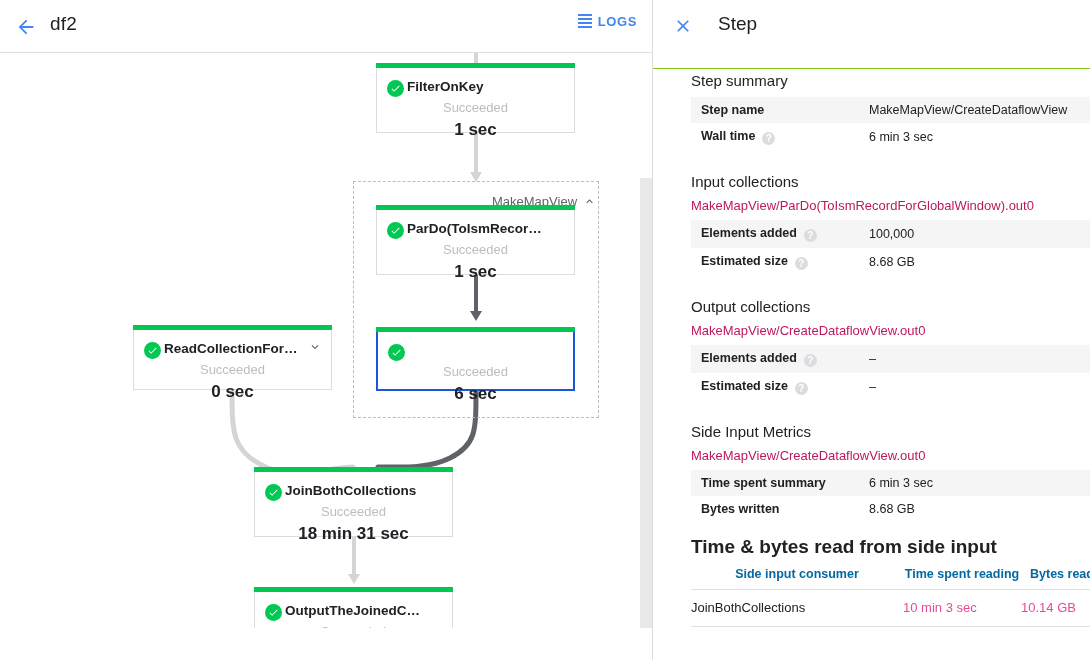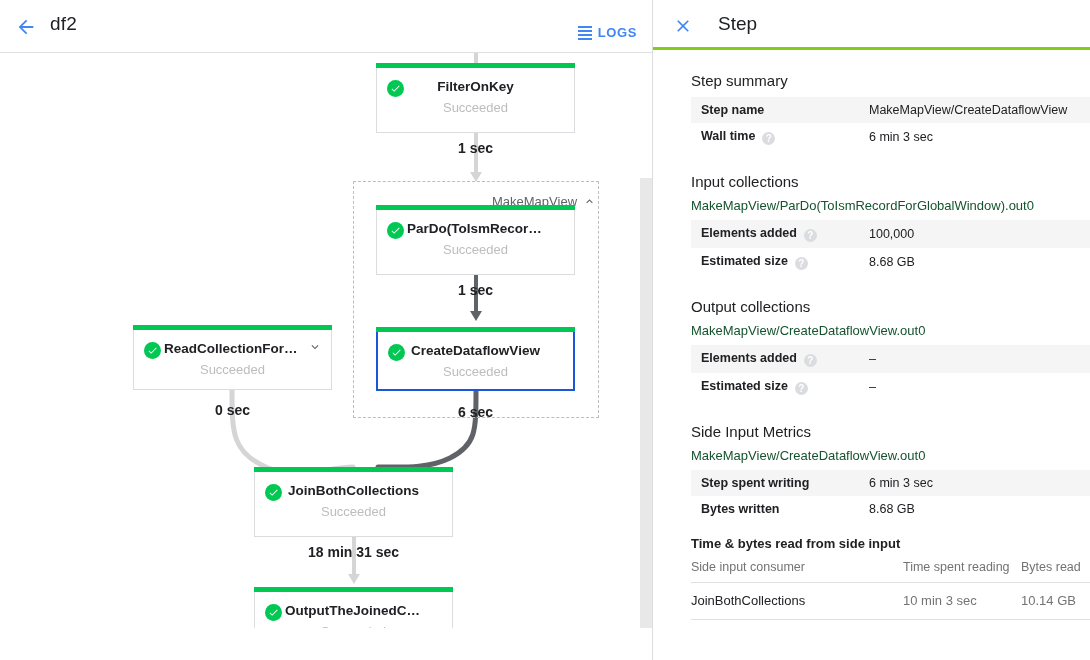--- a/index.html
+++ b/index.html
@@ -30,21 +30,21 @@
     width: 32px; height: 32px;
     display: flex; align-items: center; justify-content: center;
     cursor: pointer;
   }
   #job-title {
     position: absolute; left: 50px; top: 13px;
     font-size: 19px; color: #202124; letter-spacing: .2px;
   }
   #logs-btn {
     position: absolute; right: 15px; top: 14px;
-    height: 26px; display: flex; align-items: flex-end; gap: 6px;
+    height: 26px; display: flex; align-items: flex-start; gap: 6px;
     cursor: pointer;
   }
   #logs-btn .hamburger { display: flex; flex-direction: column; gap: 2px; }
   #logs-btn .hamburger i {
     display: block; width: 14px; height: 2px; background: #4285f4;
   }
   #logs-label {
     font-size: 13px; font-weight: 600; color: #4285f4; letter-spacing: .6px;
   }
 
@@ -74,32 +74,31 @@
   .node .check {
     position: absolute; left: 10px; top: 12px;
     width: 17px; height: 17px; border-radius: 50%;
     background: #00c853;
     display: flex; align-items: center; justify-content: center;
   }
   .node .check svg { display: block; }
 
   .node .ntitle {
     position: absolute; left: 0; right: 0; top: 11px;
-    text-align: center;
     font-size: 13.5px; font-weight: bold; color: #202124;
     padding: 0 30px;
     white-space: nowrap; overflow: hidden; text-overflow: ellipsis;
   }
   .node .nstatus {
     position: absolute; left: 0; right: 0; top: 32px;
     text-align: center; font-size: 13px; color: #bdbdbd;
   }
   .node .ntime {
     position: absolute; left: 0; right: 0; top: 52px;
-    text-align: center; font-size: 14px; font-weight: bold; color: #202124; margin-top: 20px;
+    text-align: center; font-size: 17px; font-weight: bold; color: #202124;
   }
   .node .chev {
     position: absolute; right: 9px; top: 10px;
     width: 14px; height: 14px;
   }
 
   
   #composite {
     position: absolute;
     border: 1px dashed #bdbdbd;
@@ -124,22 +123,22 @@
     width: 1px; height: 660px; background: #dadce0;
   }
 
   
   #right-panel {
     position: absolute; left: 653px; top: 0;
     width: 437px; height: 660px;
     background: #fff; overflow: hidden;
   }
   #rp-head {
-    position: absolute; left: 0; top: 0; width: 437px; height: 50px;
-    border-bottom: 3px solid #84cc16;
+    position: absolute; left: 0; top: 0; width: 437px; height: 69px;
+    border-bottom: 1px solid #84cc16;
   }
   #close-btn {
     position: absolute; left: 17px; top: 13px;
     width: 26px; height: 26px;
     display: flex; align-items: center; justify-content: center;
     cursor: pointer;
   }
   #rp-title {
     position: absolute; left: 65px; top: 13px;
     font-size: 19px; color: #202124;
@@ -147,24 +146,24 @@
   #rp-body {
     position: absolute; left: 0; top: 54px;
     width: 437px; height: 606px;
     padding: 18px 0 0 16px;
   }
   .sec-h {
     font-size: 15px; color: #202124;
     margin: 0 0 8px 22px;
   }
   .sec-h.small {
-    font-size: 13px; font-weight: bold; margin-bottom: 3px;
+    font-size: 19px; font-weight: bold; margin-bottom: 3px;
   }
   .coll-name {
-    font-size: 13px; color: #14532d;
+    font-size: 13px; color: #be185d;
     margin: 0 0 7px 22px;
   }
   table.kv {
     width: 410px; margin-left: 22px; border-collapse: collapse;
     table-layout: fixed;
   }
   table.kv tr.alt { background: #f5f5f5; }
   table.kv td {
     font-size: 12.5px; color: #202124;
     padding: 6px 0 6px 10px; vertical-align: middle;
@@ -179,26 +178,26 @@
     cursor: pointer;
   }
   .spacer { height: 22px; }
   .spacer-sm { height: 14px; }
 
   table.sideinput {
     width: 412px; margin-left: 22px; border-collapse: collapse;
     table-layout: fixed;
   }
   table.sideinput th {
-    font-size: 12.5px; font-weight: normal; color: #737373;
-    text-align: left; padding: 6px 0 8px 0;
+    font-size: 12.5px; font-weight: bold; color: #0369a1;
+    text-align: center; padding: 6px 0 8px 0;
     border-bottom: 1px solid #e0e0e0;
   }
   table.sideinput td {
-    font-size: 13px; color: #737373;
+    font-size: 13px; color: #ec4899;
     padding: 10px 0 11px 0;
     border-bottom: 1px solid #e0e0e0;
   }
   table.sideinput .c1 { width: 212px; }
   table.sideinput .c2 { width: 118px; }
   table.sideinput .c3 { width: 82px; }
   table.sideinput td.c1 { color: #202124; }
 </style>
 </head>
 <body>
@@ -277,21 +276,20 @@
         <div class="ntime">1 sec</div>
       </div>
 
       <div class="node selected" style="left:376px; top:277px; width:199px; height:61px;">
         <div class="topbar-green"></div>
         <div class="check">
           <svg width="11" height="11" viewBox="0 0 24 24">
               <path d="M9 16.2 4.8 12l-1.4 1.4L9 19 21 7l-1.4-1.4z" fill="#fff"></path>
             </svg>
         </div>
-        <div class="ntitle">CreateDataflowView</div>
         <div class="nstatus">Succeeded</div>
         <div class="ntime">6 sec</div>
       </div>
 
       <div class="node" style="left:133px; top:277px; width:199px; height:60px;padding-left:21px;">
         <div class="topbar-green"></div>
         <div class="check">
           <svg width="11" height="11" viewBox="0 0 24 24">
               <path d="M9 16.2 4.8 12l-1.4 1.4L9 19 21 7l-1.4-1.4z" fill="#fff"></path>
             </svg>
@@ -396,21 +394,21 @@
       </tbody>
         </table>
 
       <div class="spacer"></div>
 
       <div class="sec-h">Side Input Metrics</div>
       <div class="coll-name">MakeMapView/CreateDataflowView.out0</div>
       <table class="kv">
         <tbody>
             <tr class="alt">
-          <td class="k">Step spent writing</td>
+          <td class="k">Time spent summary</td>
           <td class="v">6 min 3 sec</td>
         </tr>
         <tr>
           <td class="k">Bytes written</td>
           <td class="v">8.68 GB</td>
         </tr>
       </tbody>
         </table>
 
       <div class="spacer-sm"></div>

